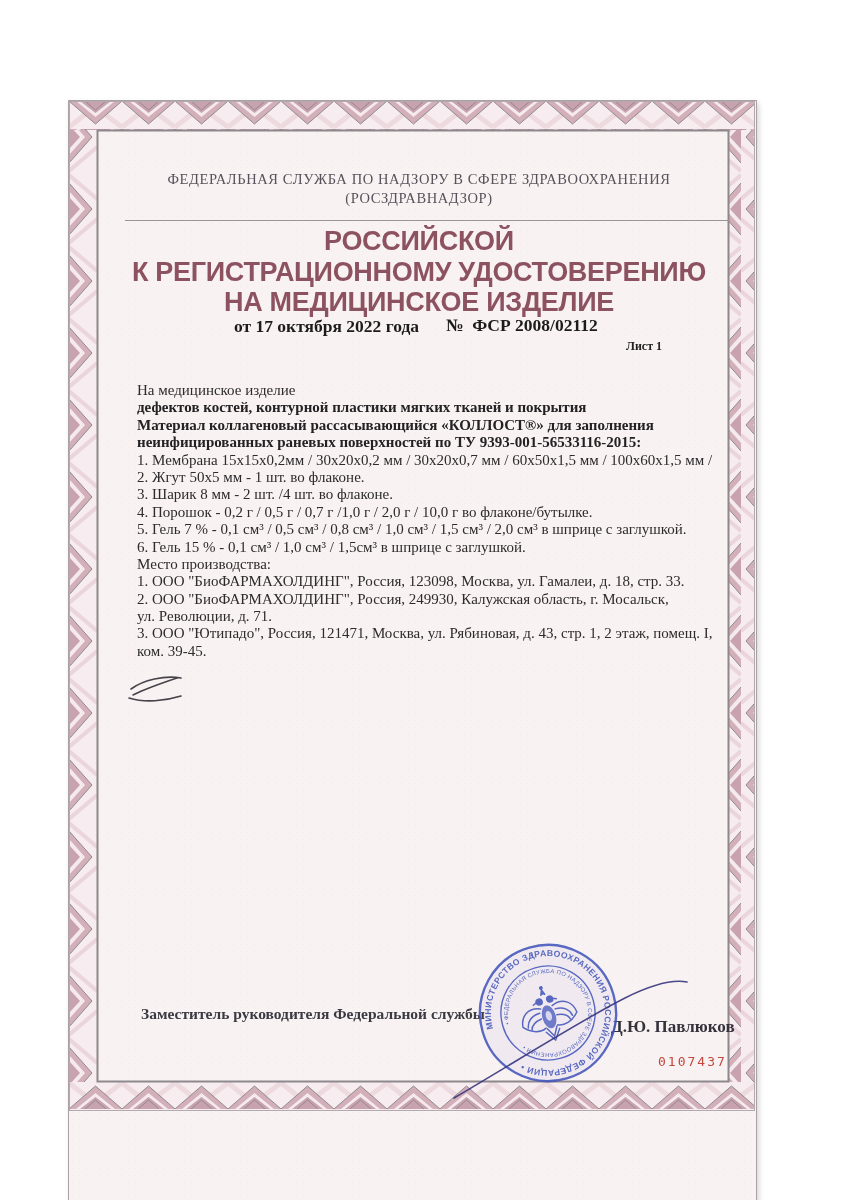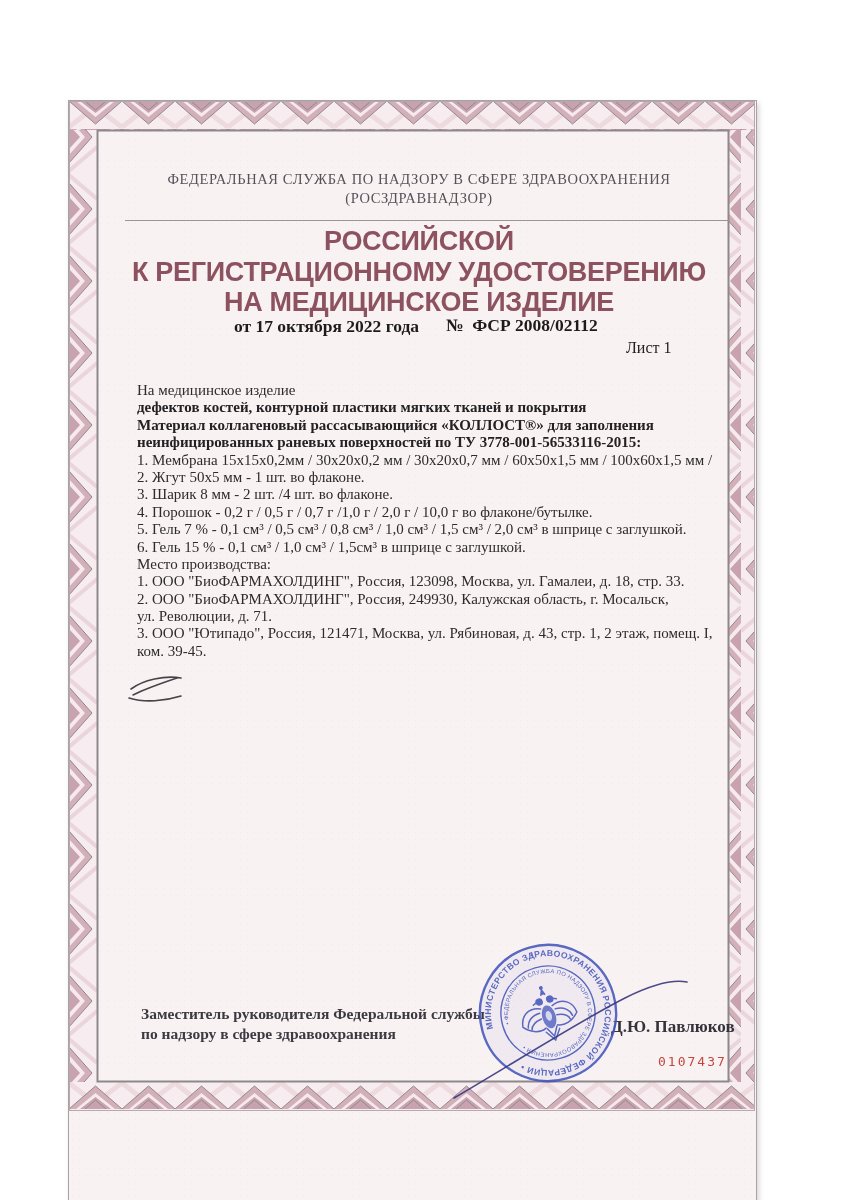--- a/index.html
+++ b/index.html
@@ -19,21 +19,21 @@
     box-sizing:border-box;
   }
   .border-svg{position:absolute;left:0;top:0;width:686px;height:1010px;}
   .txt{position:absolute;white-space:nowrap;color:var(--ink);}
   .centerband{position:absolute;left:20px;width:660px;text-align:center;}
   .hdr{font-family:"Liberation Serif",serif;font-size:14.5px;letter-spacing:0.6px;color:#57525a;}
   .ttl{font-family:"Liberation Sans",sans-serif;font-weight:bold;font-size:27px;
        letter-spacing:-0.3px;color:var(--maroon);}
   .divider{position:absolute;left:56px;top:119px;width:604px;height:1px;background:#9b9498;}
   .issue{font-family:"Liberation Serif",serif;font-weight:bold;font-size:17.5px;color:#1d1b1c;white-space:pre;}
-  .sheetlabel{font-family:"Liberation Serif",serif;font-weight:normal;font-size:16px;color:#242225;}
+  .sheetlabel{font-family:"Liberation Serif",serif;font-weight:bold;font-size:12px;color:#242225;}
   .bodyblock{position:absolute;left:68px;top:281px;font-size:15px;color:var(--ink);}
   .body-line{height:17.4px;line-height:17.4px;white-space:nowrap;}
   .body-line.bold{font-weight:bold;color:#232124;}
   .sig{font-family:"Liberation Serif",serif;font-weight:bold;font-size:15.5px;color:#3b3942;line-height:20px;}
   .signame{font-family:"Liberation Serif",serif;font-weight:bold;font-size:17px;color:#34323b;}
   .serial{font-family:"DejaVu Sans Mono",monospace;font-size:13px;letter-spacing:2px;color:var(--red);}
   .stamp{position:absolute;left:404px;top:837px;width:150px;height:150px;opacity:0.88;filter:blur(0.3px);}
   .overlay{position:absolute;left:0;top:0;width:689px;height:1013px;pointer-events:none;}
 </style>
 </head>
@@ -95,21 +95,21 @@
   <div class="centerband ttl txt" style="top:186px;">НА МЕДИЦИНСКОЕ ИЗДЕЛИЕ</div>
 
   <div class="txt issue" style="left:165px;top:215px;">от 17 октября 2022 года</div>
   <div class="txt issue" style="left:377px;top:214px;">№  ФСР 2008/02112</div>
   <div class="txt sheetlabel" style="left:557px;top:238px;">Лист 1</div>
 
   <div class="bodyblock">
       <div class="body-line">На медицинское изделие</div>
       <div class="body-line bold">дефектов костей, контурной пластики мягких тканей и покрытия</div>
       <div class="body-line bold">Материал коллагеновый рассасывающийся «КОЛЛОСТ®» для заполнения</div>
-      <div class="body-line bold">неинфицированных раневых поверхностей по ТУ 3778-001-56533116-2015:</div>
+      <div class="body-line bold">неинфицированных раневых поверхностей по ТУ 9393-001-56533116-2015:</div>
       <div class="body-line">1. Мембрана 15х15х0,2мм / 30х20х0,2 мм / 30х20х0,7 мм / 60х50х1,5 мм / 100х60х1,5 мм /</div>
       <div class="body-line">2. Жгут 50х5 мм - 1 шт. во флаконе.</div>
       <div class="body-line">3. Шарик 8 мм - 2 шт. /4 шт. во флаконе.</div>
       <div class="body-line">4. Порошок - 0,2 г / 0,5 г / 0,7 г /1,0 г / 2,0 г / 10,0 г во флаконе/бутылке.</div>
       <div class="body-line">5. Гель 7 % - 0,1 см³ / 0,5 см³ / 0,8 см³ / 1,0 см³ / 1,5 см³ / 2,0 см³ в шприце с заглушкой.</div>
       <div class="body-line">6. Гель 15 % - 0,1 см³ / 1,0 см³ / 1,5см³ в шприце с заглушкой.</div>
       <div class="body-line">Место производства:</div>
       <div class="body-line">1. ООО "БиоФАРМАХОЛДИНГ", Россия, 123098, Москва, ул. Гамалеи, д. 18, стр. 33.</div>
       <div class="body-line">2. ООО "БиоФАРМАХОЛДИНГ", Россия, 249930, Калужская область, г. Мосальск,</div>
       <div class="body-line">ул. Революции, д. 71.</div>
@@ -119,21 +119,20 @@
 
   <svg class="overlay" viewBox="0 0 689 1013">
     <g stroke="#46434a" stroke-width="1.6" fill="none" stroke-linecap="round">
       <path d="M62,588 C74,579 96,574 112,577"></path>
       <path d="M108,577 C90,583 74,589 64,594"></path>
       <path d="M60,597 C76,602 96,600 112,595"></path>
     </g>
   </svg>
 
   <div class="txt sig" style="left:72px;top:903px;">Заместитель руководителя Федеральной службы</div>
-  <div class="txt sig" style="left:72px;top:923px;">по надзору в сфере здравоохранения</div>
   <div class="txt signame" style="left:542px;top:916px;text-align:center;">Д.Ю. Павлюков</div>
   <div class="txt serial" style="left:589px;top:953px;">0107437</div>
 
   <svg class="stamp" viewBox="-75 -75 150 150">
     <g transform="rotate(-16)">
       <circle r="68" fill="rgba(90,110,200,0.06)" stroke="#4355bb" stroke-width="2.4"></circle>
       <circle r="47" fill="none" stroke="#4355bb" stroke-width="1.4"></circle>
       <defs>
         <path id="ringOuter" d="M -57,0 A 57,57 0 1 1 57,0 A 57,57 0 1 1 -57,0"></path>
         <path id="ringInner" d="M -40,0 A 40,40 0 1 1 40,0 A 40,40 0 1 1 -40,0"></path>

